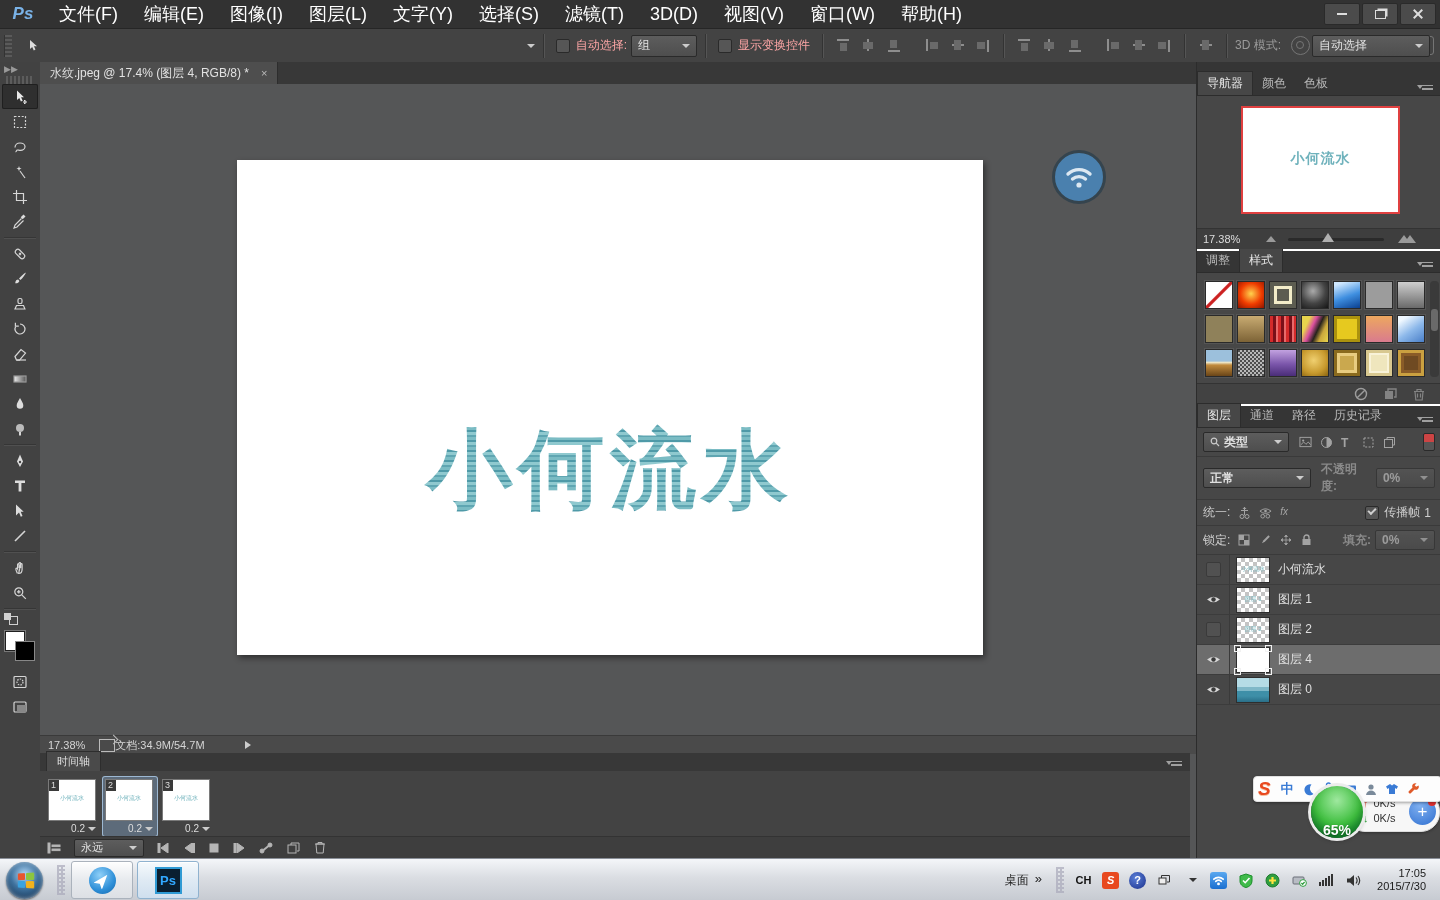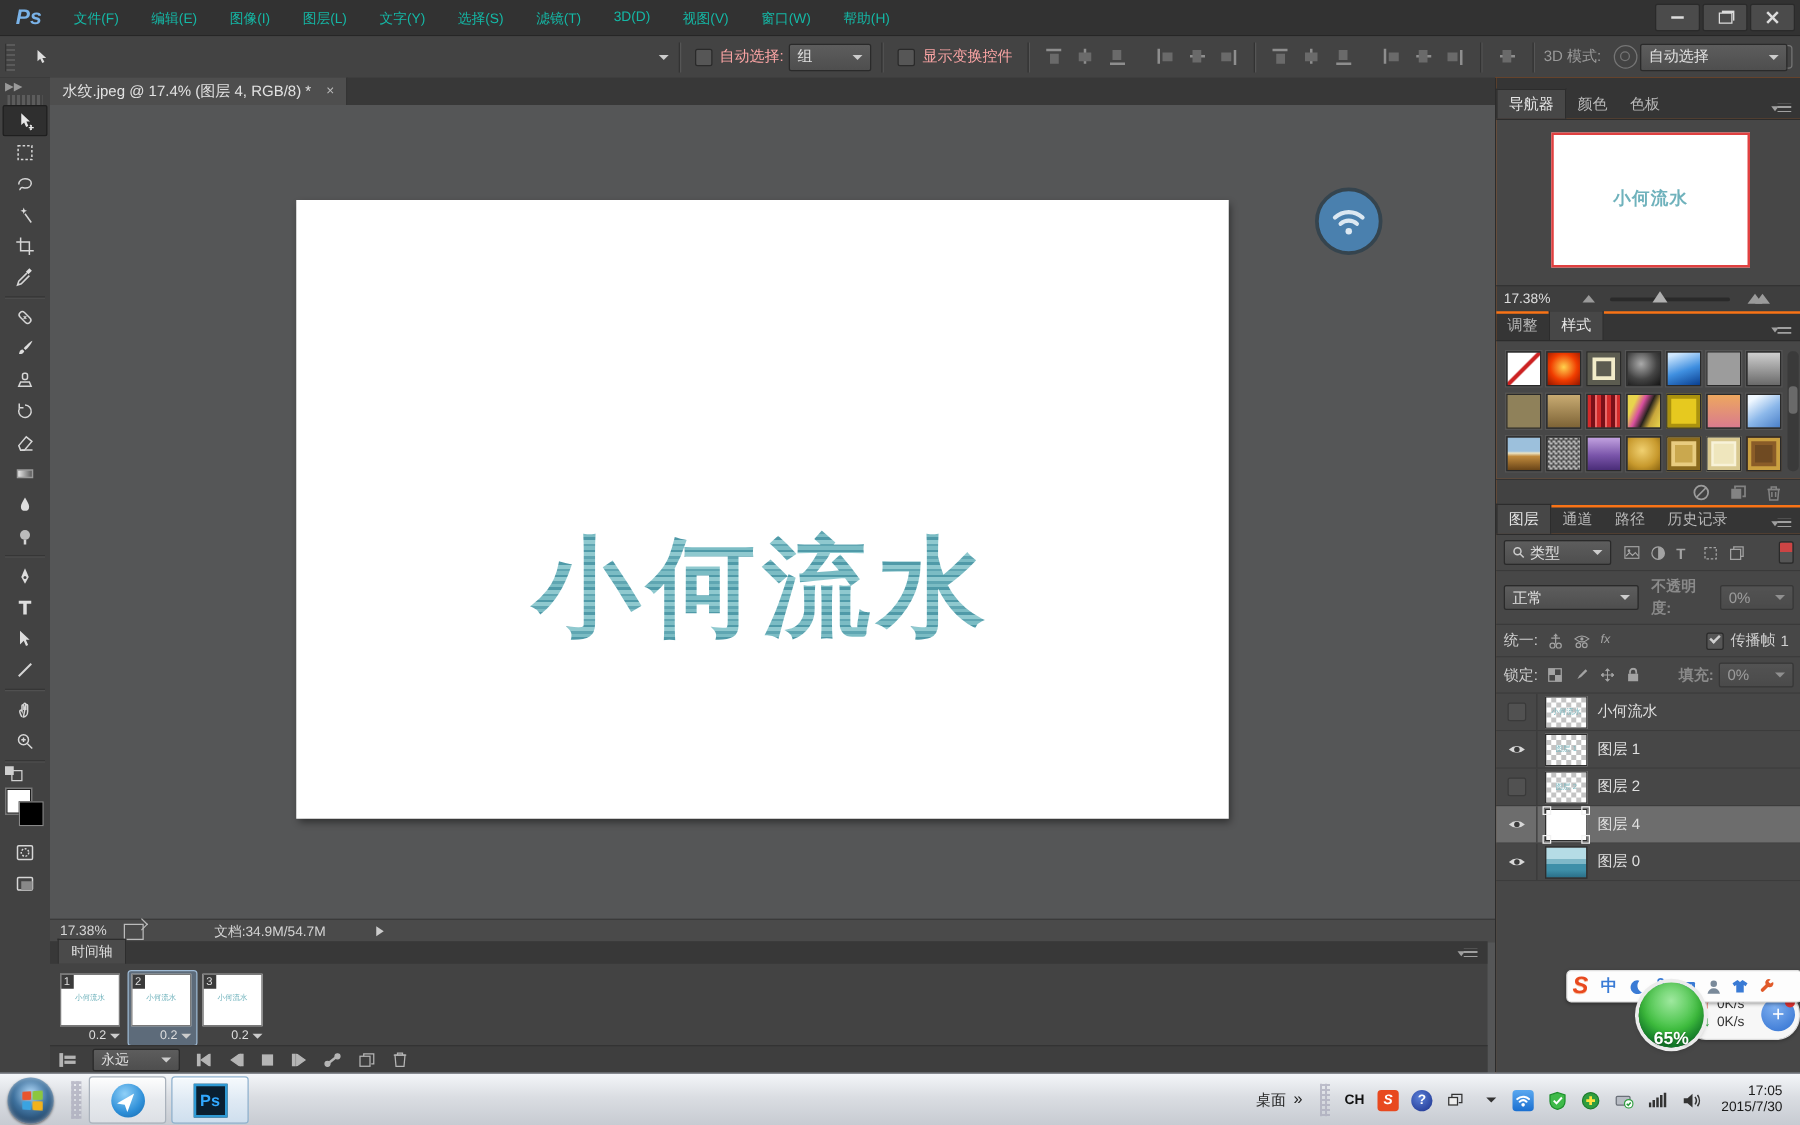--- a/index.html
+++ b/index.html
@@ -3,21 +3,21 @@
 <meta charset="utf-8">
 <style>
   html,body{margin:0;padding:0;background:#222;}
   #app{position:relative;width:1440px;height:900px;overflow:hidden;
        font-family:"Liberation Sans","DejaVu Sans",sans-serif;color:#cfcfcf;font-size:12px;
        background:#4a4a4a;-webkit-font-smoothing:antialiased;}
   .abs{position:absolute;}
   
   #menubar{left:0;top:0;width:1440px;height:28px;background:#323232;display:flex;align-items:center;border-bottom:1px solid #262626;}
   #pslogo{width:46px;text-align:center;font-weight:bold;font-size:17px;color:#7ab3e8;font-style:italic;}
-  .menu-item{padding:0 13px;font-size:11px;color:#14b8a6;cursor:default;}
+  .menu-item{padding:0 13px;font-size:18px;color:#ffffff;cursor:default;}
   #winctl{margin-left:auto;display:flex;margin-right:4px;}
   .wbtn{width:34px;height:20px;margin-left:2px;background:#4b4b4b;border:1px solid #2a2a2a;border-radius:2px;display:flex;align-items:center;justify-content:center;}
   .glyph-min{width:10px;height:2px;background:#ddd;}
   .glyph-restore{width:9px;height:7px;border:1.5px solid #ddd;box-shadow:2px -2px 0 -0.5px #ddd;}
   .glyph-close{position:relative;width:10px;height:10px;}
   .glyph-close:before,.glyph-close:after{content:"";position:absolute;left:4px;top:-1px;width:2px;height:12px;background:#ddd;}
   .glyph-close:before{transform:rotate(45deg);}  .glyph-close:after{transform:rotate(-45deg);}
   
   #optionsbar{left:0;top:29px;width:1440px;height:33px;background:#434343;border-bottom:1px solid #282828;display:flex;align-items:center;}
   .grip{width:7px;height:22px;margin:0 4px;background:repeating-linear-gradient(0deg,#5a5a5a 0 2px,transparent 2px 4px);border-left:1px solid #333;}
@@ -62,21 +62,21 @@
   @supports (-webkit-background-clip:text){
     #canvas-text{background:repeating-linear-gradient(180deg,#8fc9cf 0 3px,#5fa6b2 3px 5px,#7bbcc4 5px 8px,#4f9aa8 8px 10px);
       -webkit-background-clip:text;background-clip:text;color:transparent;}
   }
   #wifi-widget{position:absolute;left:1012px;top:66px;width:48px;height:48px;border-radius:50%;
      background:#4a80ae;border:3px solid #35444e;display:flex;align-items:center;justify-content:center;}
   #statusbar{position:absolute;left:0;top:673px;width:100%;height:18px;background:#4a4a4a;border-top:1px solid #3a3a3a;display:flex;align-items:center;font-size:11px;color:#d5d5d5;}
   #statusbar .zoomtxt{margin-left:8px;}
   .share-ico{width:14px;height:11px;border:1.2px solid #bbb;margin-left:14px;position:relative;}
   .share-ico:after{content:"";position:absolute;right:-3px;top:-4px;width:6px;height:6px;border-top:1.5px solid #bbb;border-right:1.5px solid #bbb;transform:rotate(45deg);}
-  #statusbar .docinfo{margin-left:56px;}
+  #statusbar .docinfo{}
   .tri-r{width:0;height:0;border-top:4px solid transparent;border-bottom:4px solid transparent;border-left:6px solid #ccc;margin-left:40px;}
   
   #timeline{position:absolute;left:0;top:691px;width:1150px;height:105px;background:#434343;}
   #tl-tabbar{height:18px;background:#383838;display:flex;align-items:flex-end;}
   #tl-tab{background:#4a4a4a;padding:2px 10px;font-size:11px;color:#ddd;border:1px solid #2d2d2d;border-bottom:none;margin-left:6px;}
   .panelmenu{margin-left:auto;margin-right:8px;width:16px;height:10px;margin-bottom:3px;position:relative;opacity:.8;}
   .panelmenu:before{content:"";position:absolute;right:0;top:1px;width:11px;height:7px;
     background:repeating-linear-gradient(0deg,#bbb 0 1.5px,transparent 1.5px 3.5px);}
   .panelmenu:after{content:"";position:absolute;left:0;top:3px;border-left:3.5px solid transparent;border-right:3.5px solid transparent;border-top:4px solid #bbb;}
   #frames{position:absolute;left:6px;top:24px;display:flex;}
@@ -85,21 +85,21 @@
   .framebox{position:relative;width:46px;height:40px;background:#fff;border:1px solid #7a7a7a;}
   .framenum{position:absolute;left:0;top:0;background:#3a3a3a;color:#ddd;font-size:9px;padding:0 3px 1px 2px;}
   .framethumb{position:absolute;left:0;top:14px;width:100%;text-align:center;font-size:6px;color:#6fb2bc;letter-spacing:0;}
   .delayrow{display:flex;justify-content:flex-end;align-items:center;font-size:10px;color:#ddd;padding:2px 2px 0 0;}
   .caret-dn{width:0;height:0;border-left:4px solid transparent;border-right:4px solid transparent;border-top:4px solid #ccc;margin-left:3px;}
   #tl-controls{position:absolute;left:0;bottom:0;width:100%;height:21px;background:#3e3e3e;border-top:1px solid #333;display:flex;align-items:center;color:#b5b5b5;}
   .tlc{margin:0 7px;font-size:11px;display:flex;align-items:center;}
   .tlc svg{stroke:#b5b5b5;fill:#b5b5b5;}
   #loop-select{height:16px;min-width:56px;font-size:11px;margin:0 6px;}
   
-  #rightdock{left:1196px;top:62px;width:244px;height:796px;background:#f97316;border-left:1px solid #2c2c2c;}
+  #rightdock{left:1196px;top:62px;width:244px;height:796px;background:#ffffff;border-left:1px solid #2c2c2c;}
   .ptabs{height:21px;background:#353535;display:flex;align-items:flex-end;}
   .ptab{padding:3px 9px 3px;font-size:12px;color:#b8b8b8;}
   .ptab.active{background:#474747;color:#e6e6e6;border:1px solid #2c2c2c;border-bottom:none;}
   .pbody{background:#474747;border-top:1px solid #2c2c2c;}
   
   #nav-body{height:132px;position:relative;}
   #nav-preview{position:absolute;left:44px;top:10px;width:155px;height:104px;background:#fff;border:2px solid #e04040;}
   #nav-preview-text{position:absolute;left:0;right:0;top:42px;text-align:center;font-size:14px;font-weight:bold;color:#6fb2bc;letter-spacing:1px;}
   #nav-zoomrow{position:absolute;left:0;bottom:0;width:100%;height:20px;background:#3e3e3e;border-top:1px solid #333;display:flex;align-items:center;font-size:11px;}
   #nav-zoomrow .z{margin-left:6px;color:#ddd;}
@@ -114,21 +114,21 @@
   .swatch{width:26px;height:26px;border:1px solid #2a2a2a;box-shadow:0 0 0 1px #555;}
   #styles-body{position:relative;}
   #styles-scroll{position:absolute;right:2px;top:8px;width:9px;height:96px;background:#3a3a3a;border-radius:4px;}
   #styles-scroll:before{content:"";position:absolute;left:1px;top:28px;width:7px;height:22px;background:#6a6a6a;border-radius:3px;}
   #styles-foot{height:20px;display:flex;align-items:center;justify-content:flex-end;background:#424242;border-top:1px solid #333;}
   .foot-ico{margin-right:16px;opacity:.75;display:flex;}
   
   .lrow{display:flex;align-items:center;padding:4px 6px;border-bottom:1px solid #3a3a3a;background:#474747;}
   .lrow .lab{font-size:12px;color:#cfcfcf;margin-right:4px;}
   .lab.dim,.dim{color:#8a8a8a;font-weight:bold;}
-  .minisel{font-size:12px;}
+  .minisel{font-size:12px;font-weight:bold;}
   .lockico{width:13px;height:13px;margin:0 4px;opacity:.8;display:flex;}
   .checkbox-checked{width:12px;height:12px;border:1px solid #2a2a2a;background:#565656;border-radius:2px;position:relative;margin-right:5px;}
   .checkbox-checked:after{content:"";position:absolute;left:2px;top:1px;width:6px;height:3px;border-left:2px solid #cfcfcf;border-bottom:2px solid #cfcfcf;transform:rotate(-45deg);}
   .layerrow{display:flex;align-items:center;height:29px;border-bottom:1px solid #3c3c3c;background:#474747;}
   .layerrow.selected{background:#6d6d6d;}
   .eyecell{width:32px;height:100%;border-right:1px solid #3a3a3a;display:flex;align-items:center;justify-content:center;}
   .eyebox{width:13px;height:13px;border:1px solid #3a3a3a;background:#515151;border-radius:2px;}
   .lthumb{width:32px;height:24px;margin:0 8px 0 6px;border:1px solid #2e2e2e;
     background:#fff conic-gradient(#c4c4c4 25%,#fff 25% 50%,#c4c4c4 50% 75%,#fff 75%);background-size:8px 8px;position:relative;
     display:flex;align-items:center;justify-content:center;font-size:6px;color:#79b6be;}

